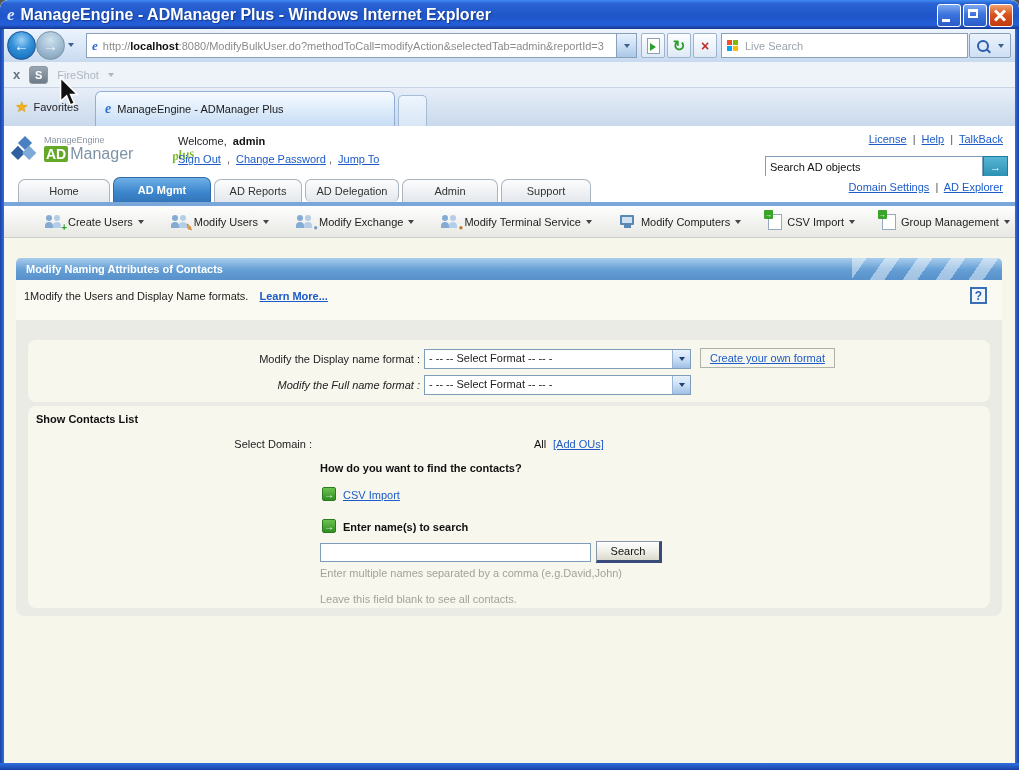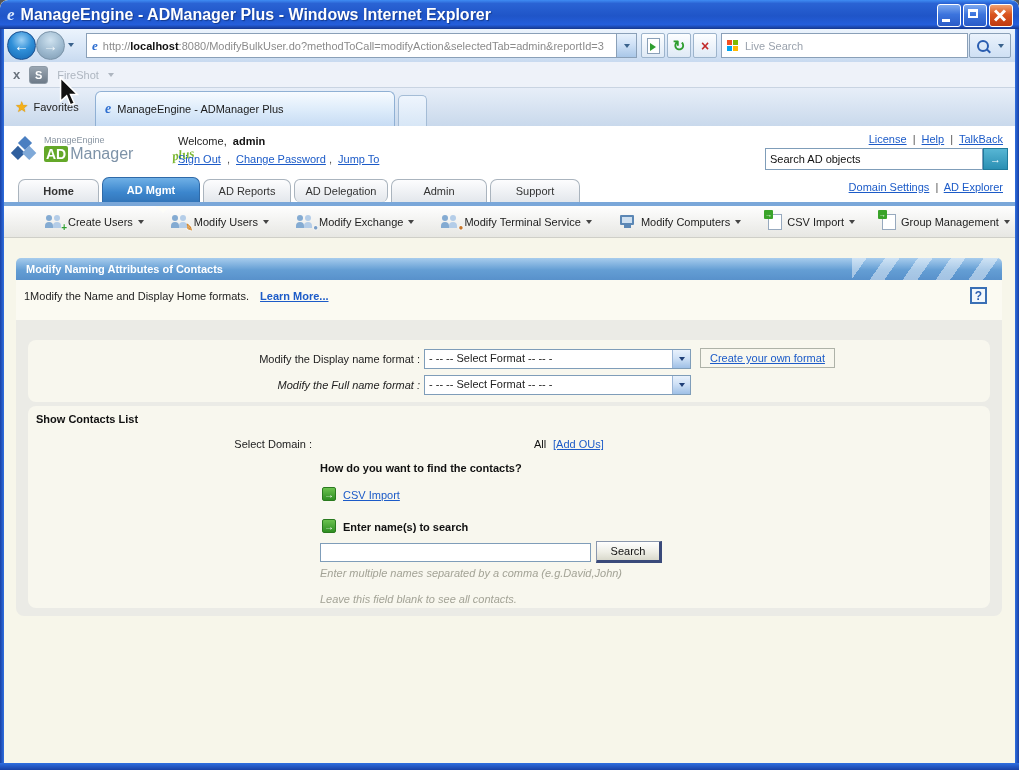--- a/index.html
+++ b/index.html
@@ -93,21 +93,21 @@
   .logo-line{position:absolute;left:44px;top:19px;display:flex;align-items:center;}
   .logo-ad{background:#64a829;color:#fff;font-weight:bold;font-size:14px;padding:0 2px;border-radius:2px;}
   .logo-mgr{color:#7e93a8;font-size:16px;margin-left:2px;}
   .logo-plus{position:absolute;left:128px;top:2px;color:#7cb832;font-size:13px;font-weight:bold;font-style:italic;
     transform:rotate(-8deg);font-family:"Liberation Serif",serif;}
   .welcome{position:absolute;left:178px;top:9px;}
   .welcome b{color:#111;}
   .sesslinks{position:absolute;left:178px;top:27px;}
   .toplinks{position:absolute;right:16px;top:7px;}
   .sep{color:#555;margin:0 3px;text-decoration:none;}
-  .adsearch{position:absolute;left:765px;top:22px;width:243px;height:22px;display:flex;}
+  .adsearch{position:absolute;left:765px;top:30px;width:243px;height:22px;display:flex;}
   .adsearch input{flex:1;border:1px solid #7f9db9;font-size:11px;padding:0 4px;
     font-family:"Liberation Sans",sans-serif;color:#111;outline:none;}
   .goarrow{width:25px;background:linear-gradient(180deg,#57b6d4,#2b8fb3);color:#fff;font-weight:bold;
     display:flex;align-items:center;justify-content:center;border:1px solid #1f7a9c;box-sizing:border-box;}
 
   
   .navrow{left:0;top:176px;width:1019px;height:26px;background:#fff;}
   .navtabs{position:absolute;left:18px;bottom:0;display:flex;gap:3px;align-items:flex-end;}
   .ntab{height:23px;border:1px solid #aab4be;border-bottom:0;border-radius:7px 7px 0 0;
     background:linear-gradient(180deg,#fdfdfe,#e3e7ec);display:flex;align-items:center;justify-content:center;
@@ -168,21 +168,21 @@
   .fmtbtn{position:absolute;border:1px solid #aeb2a8;padding:3px 9px;background:transparent;}
   .boldtxt{font-weight:bold;color:#111;}
   .garrow{position:absolute;width:14px;height:14px;background:linear-gradient(180deg,#6cc24f,#2f8f22);
     color:#fff;font-weight:bold;font-size:10px;display:flex;align-items:center;justify-content:center;
     border-radius:2px;border:1px solid #2a7a1e;box-sizing:border-box;}
   .txtinput{position:absolute;border:1px solid #7f9db9;background:#fff;font-size:11px;
     font-family:"Liberation Sans",sans-serif;outline:none;box-sizing:border-box;}
   .btn-search{position:absolute;width:66px;height:22px;text-align:center;font-size:11px;color:#111;
     font-family:"Liberation Sans",sans-serif;background:linear-gradient(180deg,#fefefe,#eeeee6 55%,#d9d9cc);
     border:1px solid #8a97ad;border-right:3px solid #3a4a7a;border-bottom:3px solid #3a4a7a;box-sizing:border-box;}
-  .hint{position:absolute;color:#a3a396;font-style:italic;}
+  .hint{position:absolute;color:#a3a396;}
   .cursor{z-index:99;}
 </style>
 </head>
 <body>
 
 <div class="window">
 
   <div class="abs titlebar">
     <span class="ie-e title-ie">e</span>
     <span class="title-text">ManageEngine - ADManager Plus - Windows Internet Explorer</span>
@@ -282,21 +282,21 @@
     <div class="adsearch">
       <input value="Search AD objects" style="">
       <span class="goarrow">
           <span>→</span>
         </span>
     </div>
   </div>
 
   <div class="abs navrow">
     <div class="navtabs">
-      <div class="ntab" style="width:81px;font-weight:bold;">
+      <div class="ntab" style="width:92px;">
           <span>Home</span>
         </div>
       <div class="ntab active" style="width:98px;">
           <span>AD Mgmt</span>
         </div>
       <div class="ntab" style="width:88px;">
           <span>AD Reports</span>
         </div>
       <div class="ntab" style="width:94px;border-radius:6px;">
           <span>AD Delegation</span>
@@ -366,21 +366,21 @@
         <span class="caret"></span>
     </div>
   </div>
 
   <div class="abs panelhdr">
     <span>Modify Naming Attributes of Contacts</span>
     <span class="stripes"></span>
   </div>
   <div class="abs paneldesc">
     <div class="desc-line">
-      <span>1Modify the Name and Display Home formats.</span>
+      <span>1Modify the Users and Display Name formats.</span>
       <span class="lnk" style="margin-left:8px;font-weight:bold;">Learn More...</span>
     </div>
   </div>
   <div class="abs helpbtn" style="right:32px;top:287px;">
     <span>?</span>
   </div>
 
   <div class="abs graybox"></div>
 
   <div class="abs card card1"></div>

